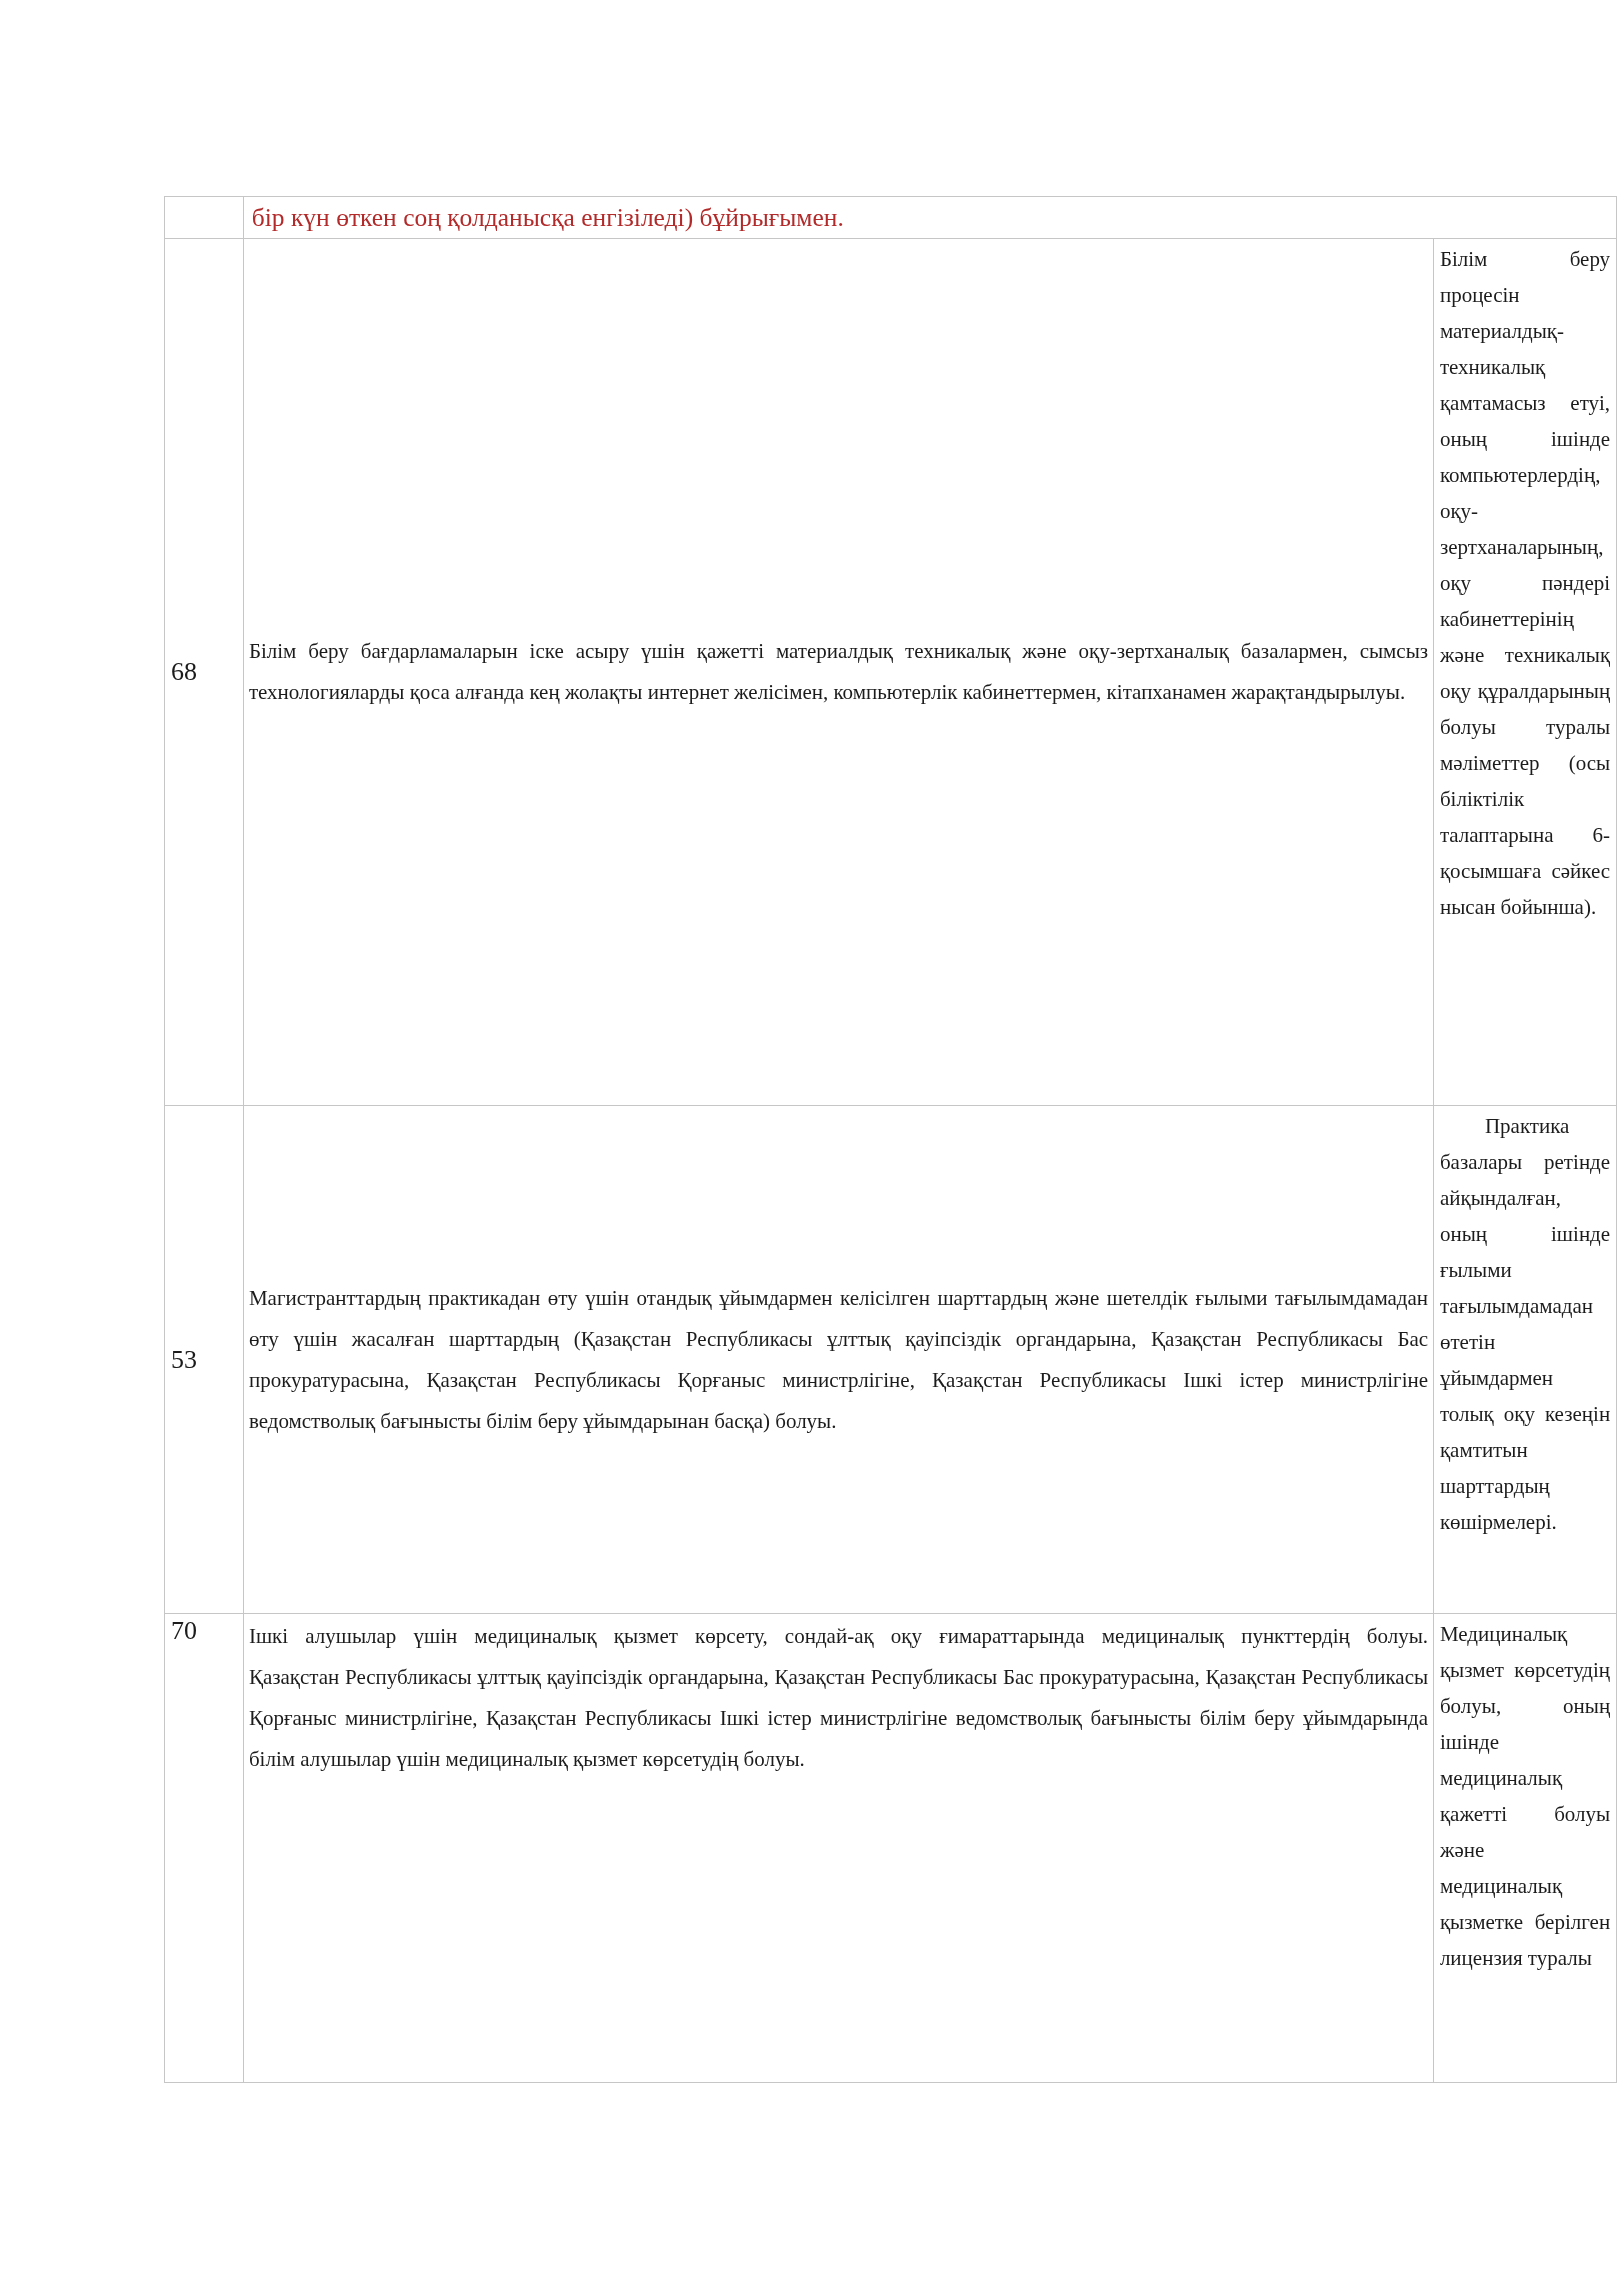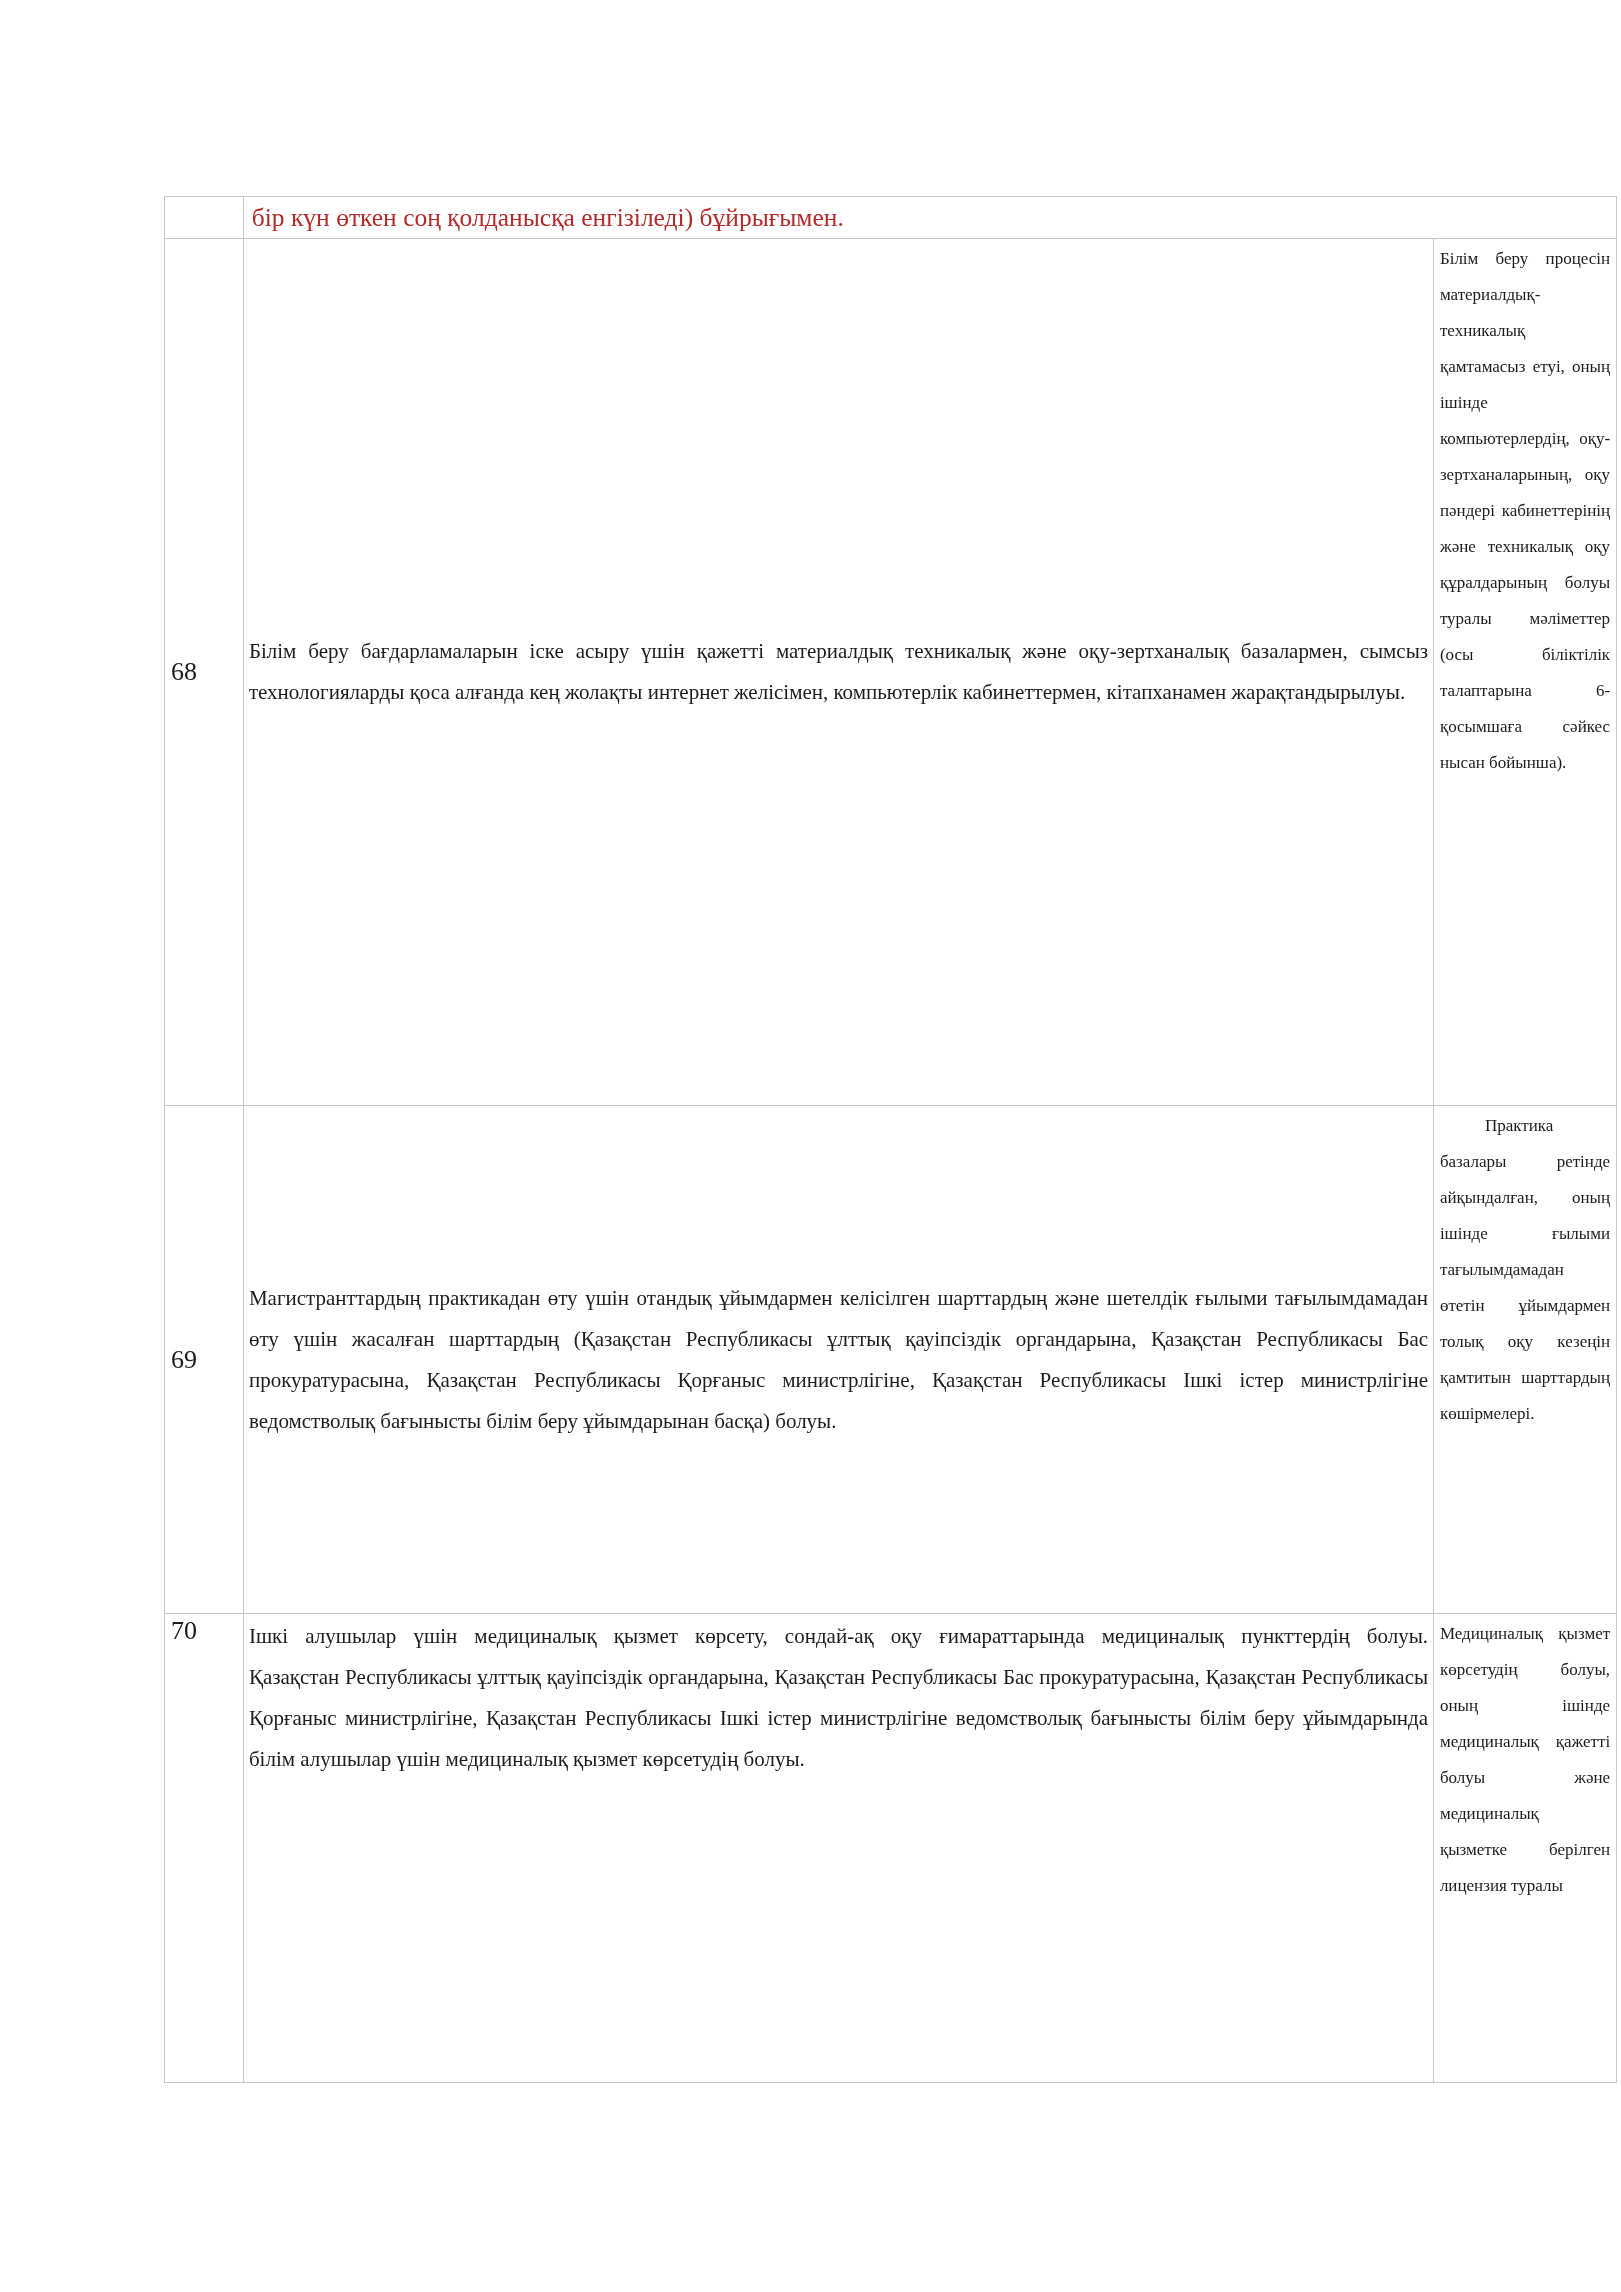--- a/index.html
+++ b/index.html
@@ -48,21 +48,21 @@
     overflow-wrap: break-word;
   }
   .req-cell .justify-last {
     text-align-last: justify;
   }
   .note-cell {
     padding: 2px 5.9px;
   }
   .note-cell .clip { overflow: hidden; }
   .note-cell p {
-    font-size: 17px;
+    font-size: 21px;
     line-height: 36px;
     text-align: justify;
     overflow-wrap: break-word;
   }
   .note-cell p.indent {
     text-indent: 45px;
   }
 </style>
 </head>
 <body>
@@ -89,21 +89,21 @@
         <p>Білім беру бағдарламаларын іске асыру үшін қажетті материалдық техникалық және оқу-зертханалық базалармен, сымсыз технологияларды қоса алғанда кең жолақты интернет желісімен, компьютерлік кабинеттермен, кітапханамен жарақтандырылуы.</p>
       </td>
       <td class="note-cell">
         <div class="clip" style="height:862px;">
           <p>Білім беру процесін материалдық-техникалық қамтамасыз етуі, оның ішінде компьютерлердің, оқу-зертханаларының, оқу пәндері кабинеттерінің және техникалық оқу құралдарының болуы туралы мәліметтер (осы біліктілік талаптарына 6-қосымшаға сәйкес нысан бойынша).</p>
         </div>
       </td>
     </tr>
 
     <tr style="height:508px;">
-      <td class="num-cell v-mid">69</td>
+      <td class="num-cell v-mid">53</td>
       <td class="req-cell v-mid">
         <p>Магистранттардың практикадан өту үшін отандық ұйымдармен келісілген шарттардың және шетелдік ғылыми тағылымдамадан өту үшін жасалған шарттардың (Қазақстан Республикасы ұлттық қауіпсіздік органдарына, Қазақстан Республикасы Бас прокуратурасына, Қазақстан Республикасы Қорғаныс министрлігіне, Қазақстан Республикасы Ішкі істер министрлігіне ведомстволық бағынысты білім беру ұйымдарынан басқа) болуы.</p>
       </td>
       <td class="note-cell">
         <div class="clip" style="height:502px;">
           <p class="indent">Практика базалары ретінде айқындалған, оның ішінде ғылыми тағылымдамадан өтетін ұйымдармен толық оқу кезеңін қамтитын шарттардың көшірмелері.</p>
         </div>
       </td>
     </tr>
 

